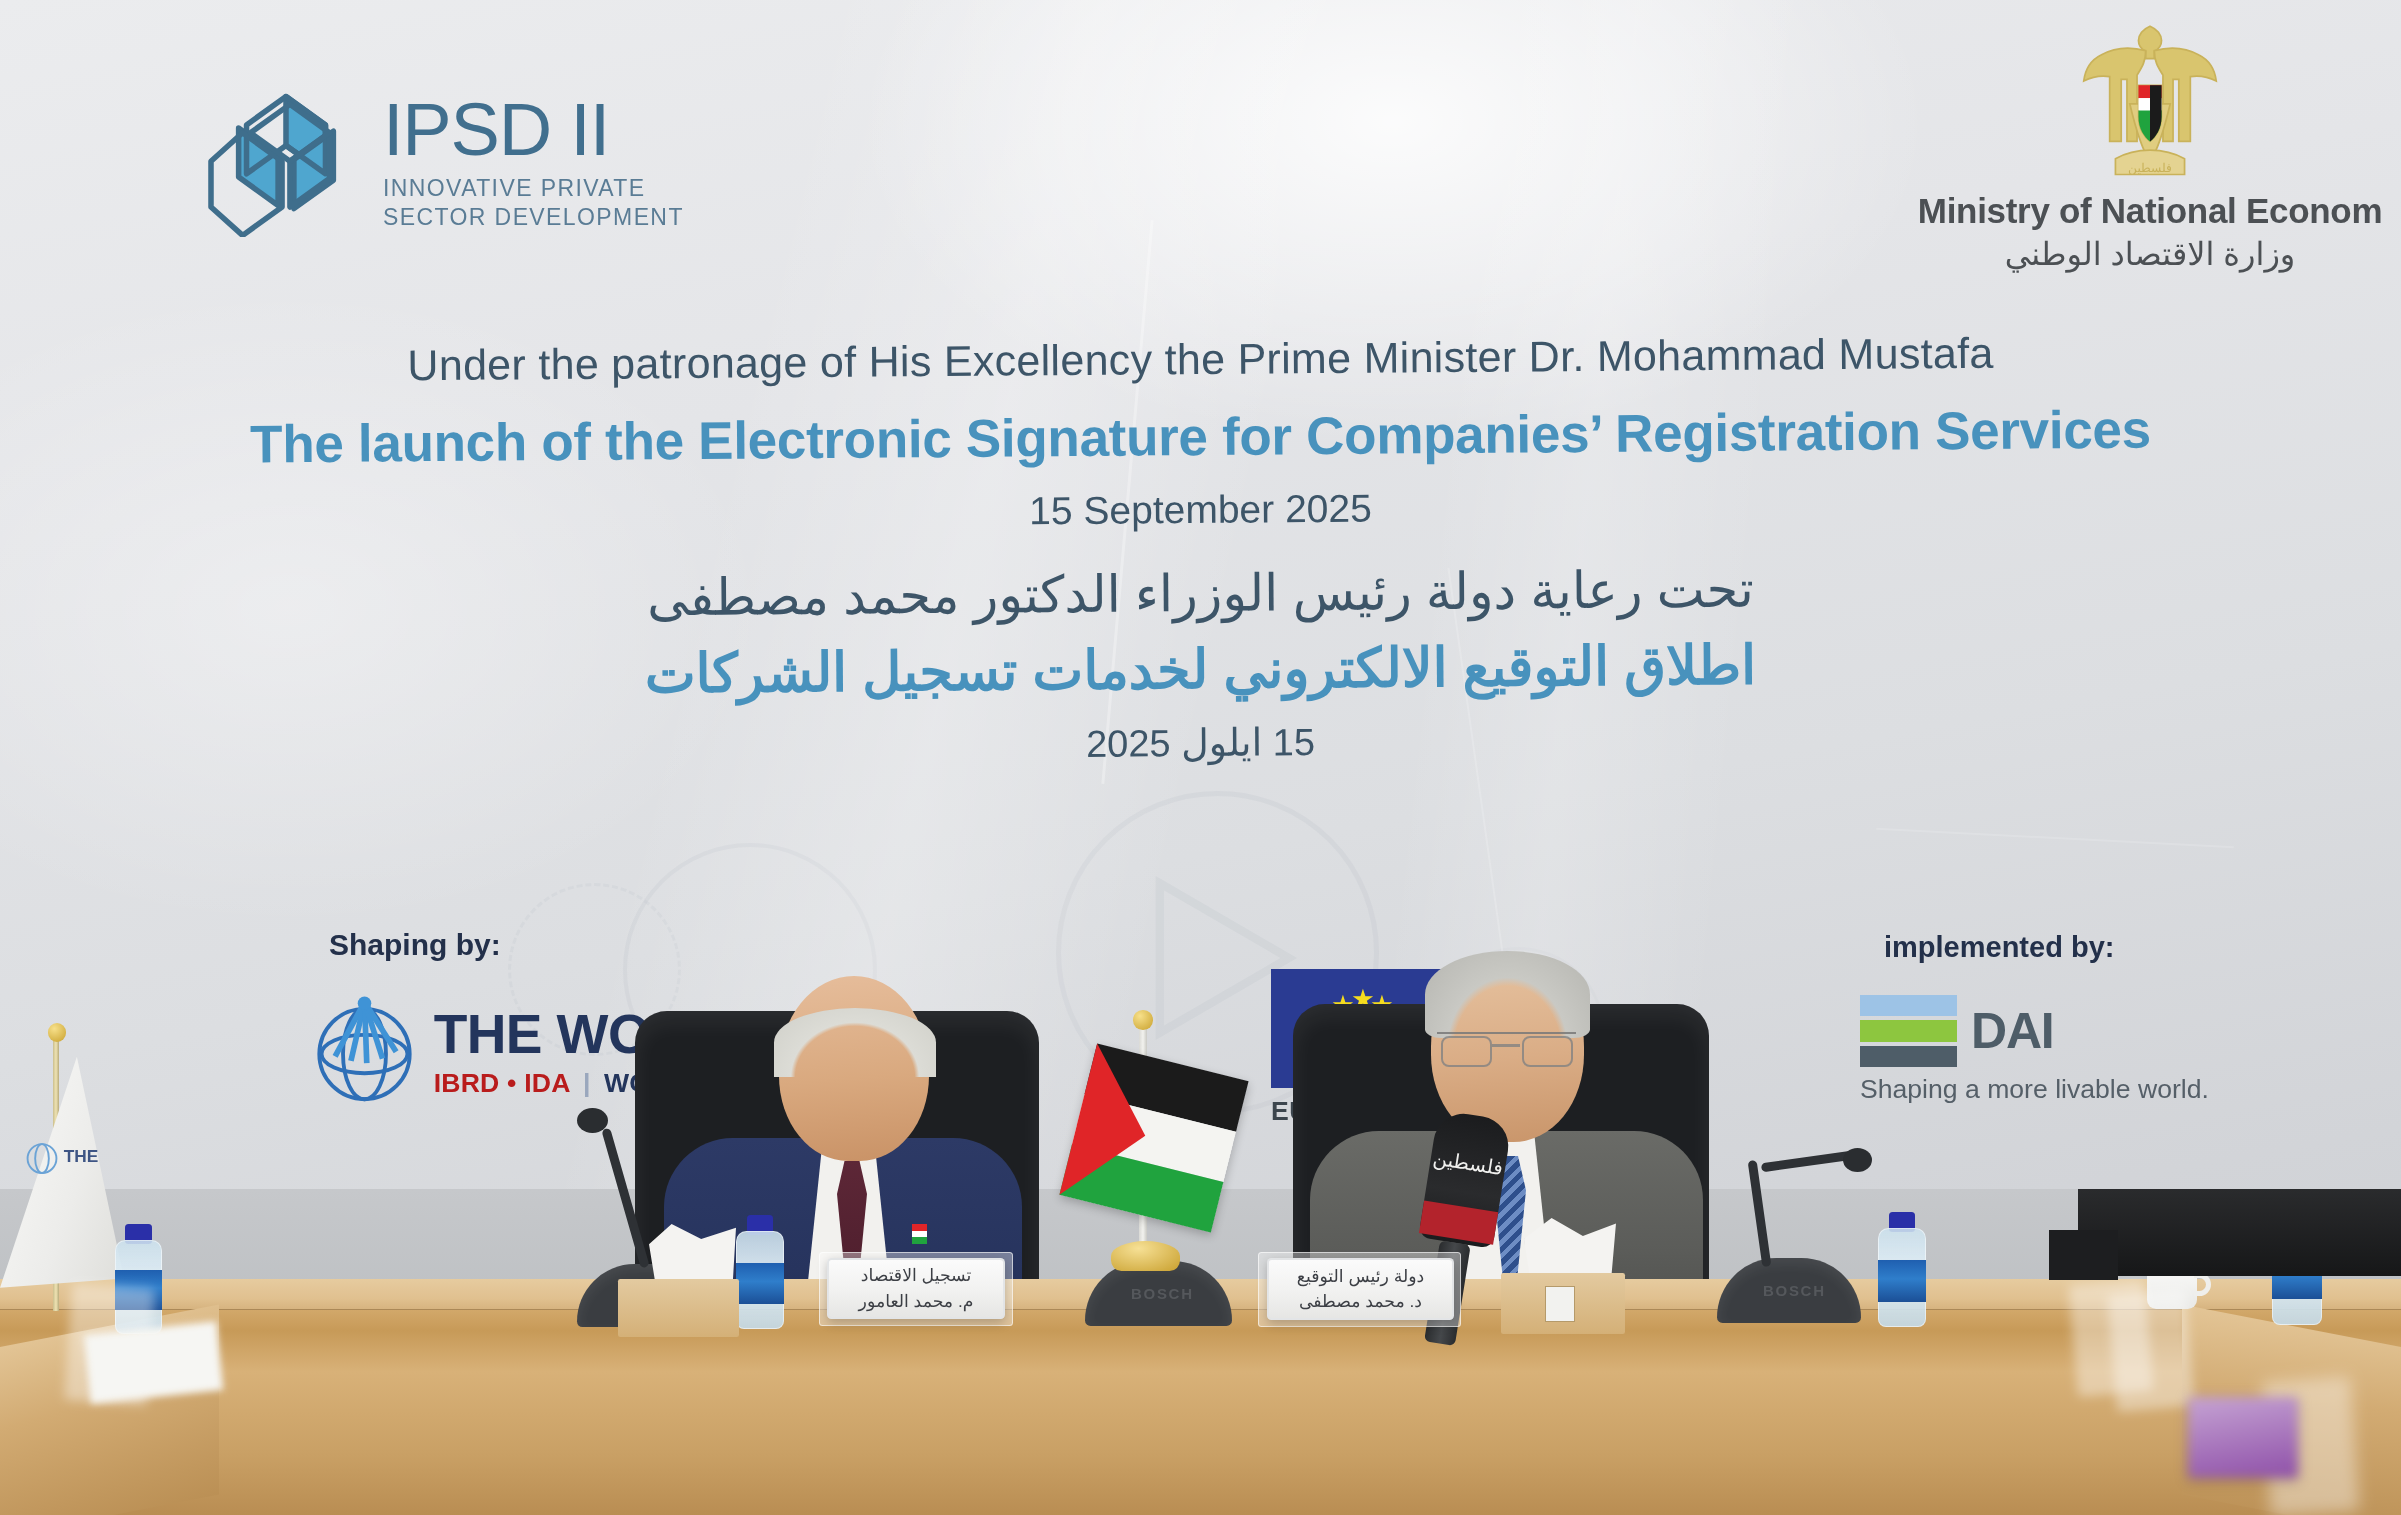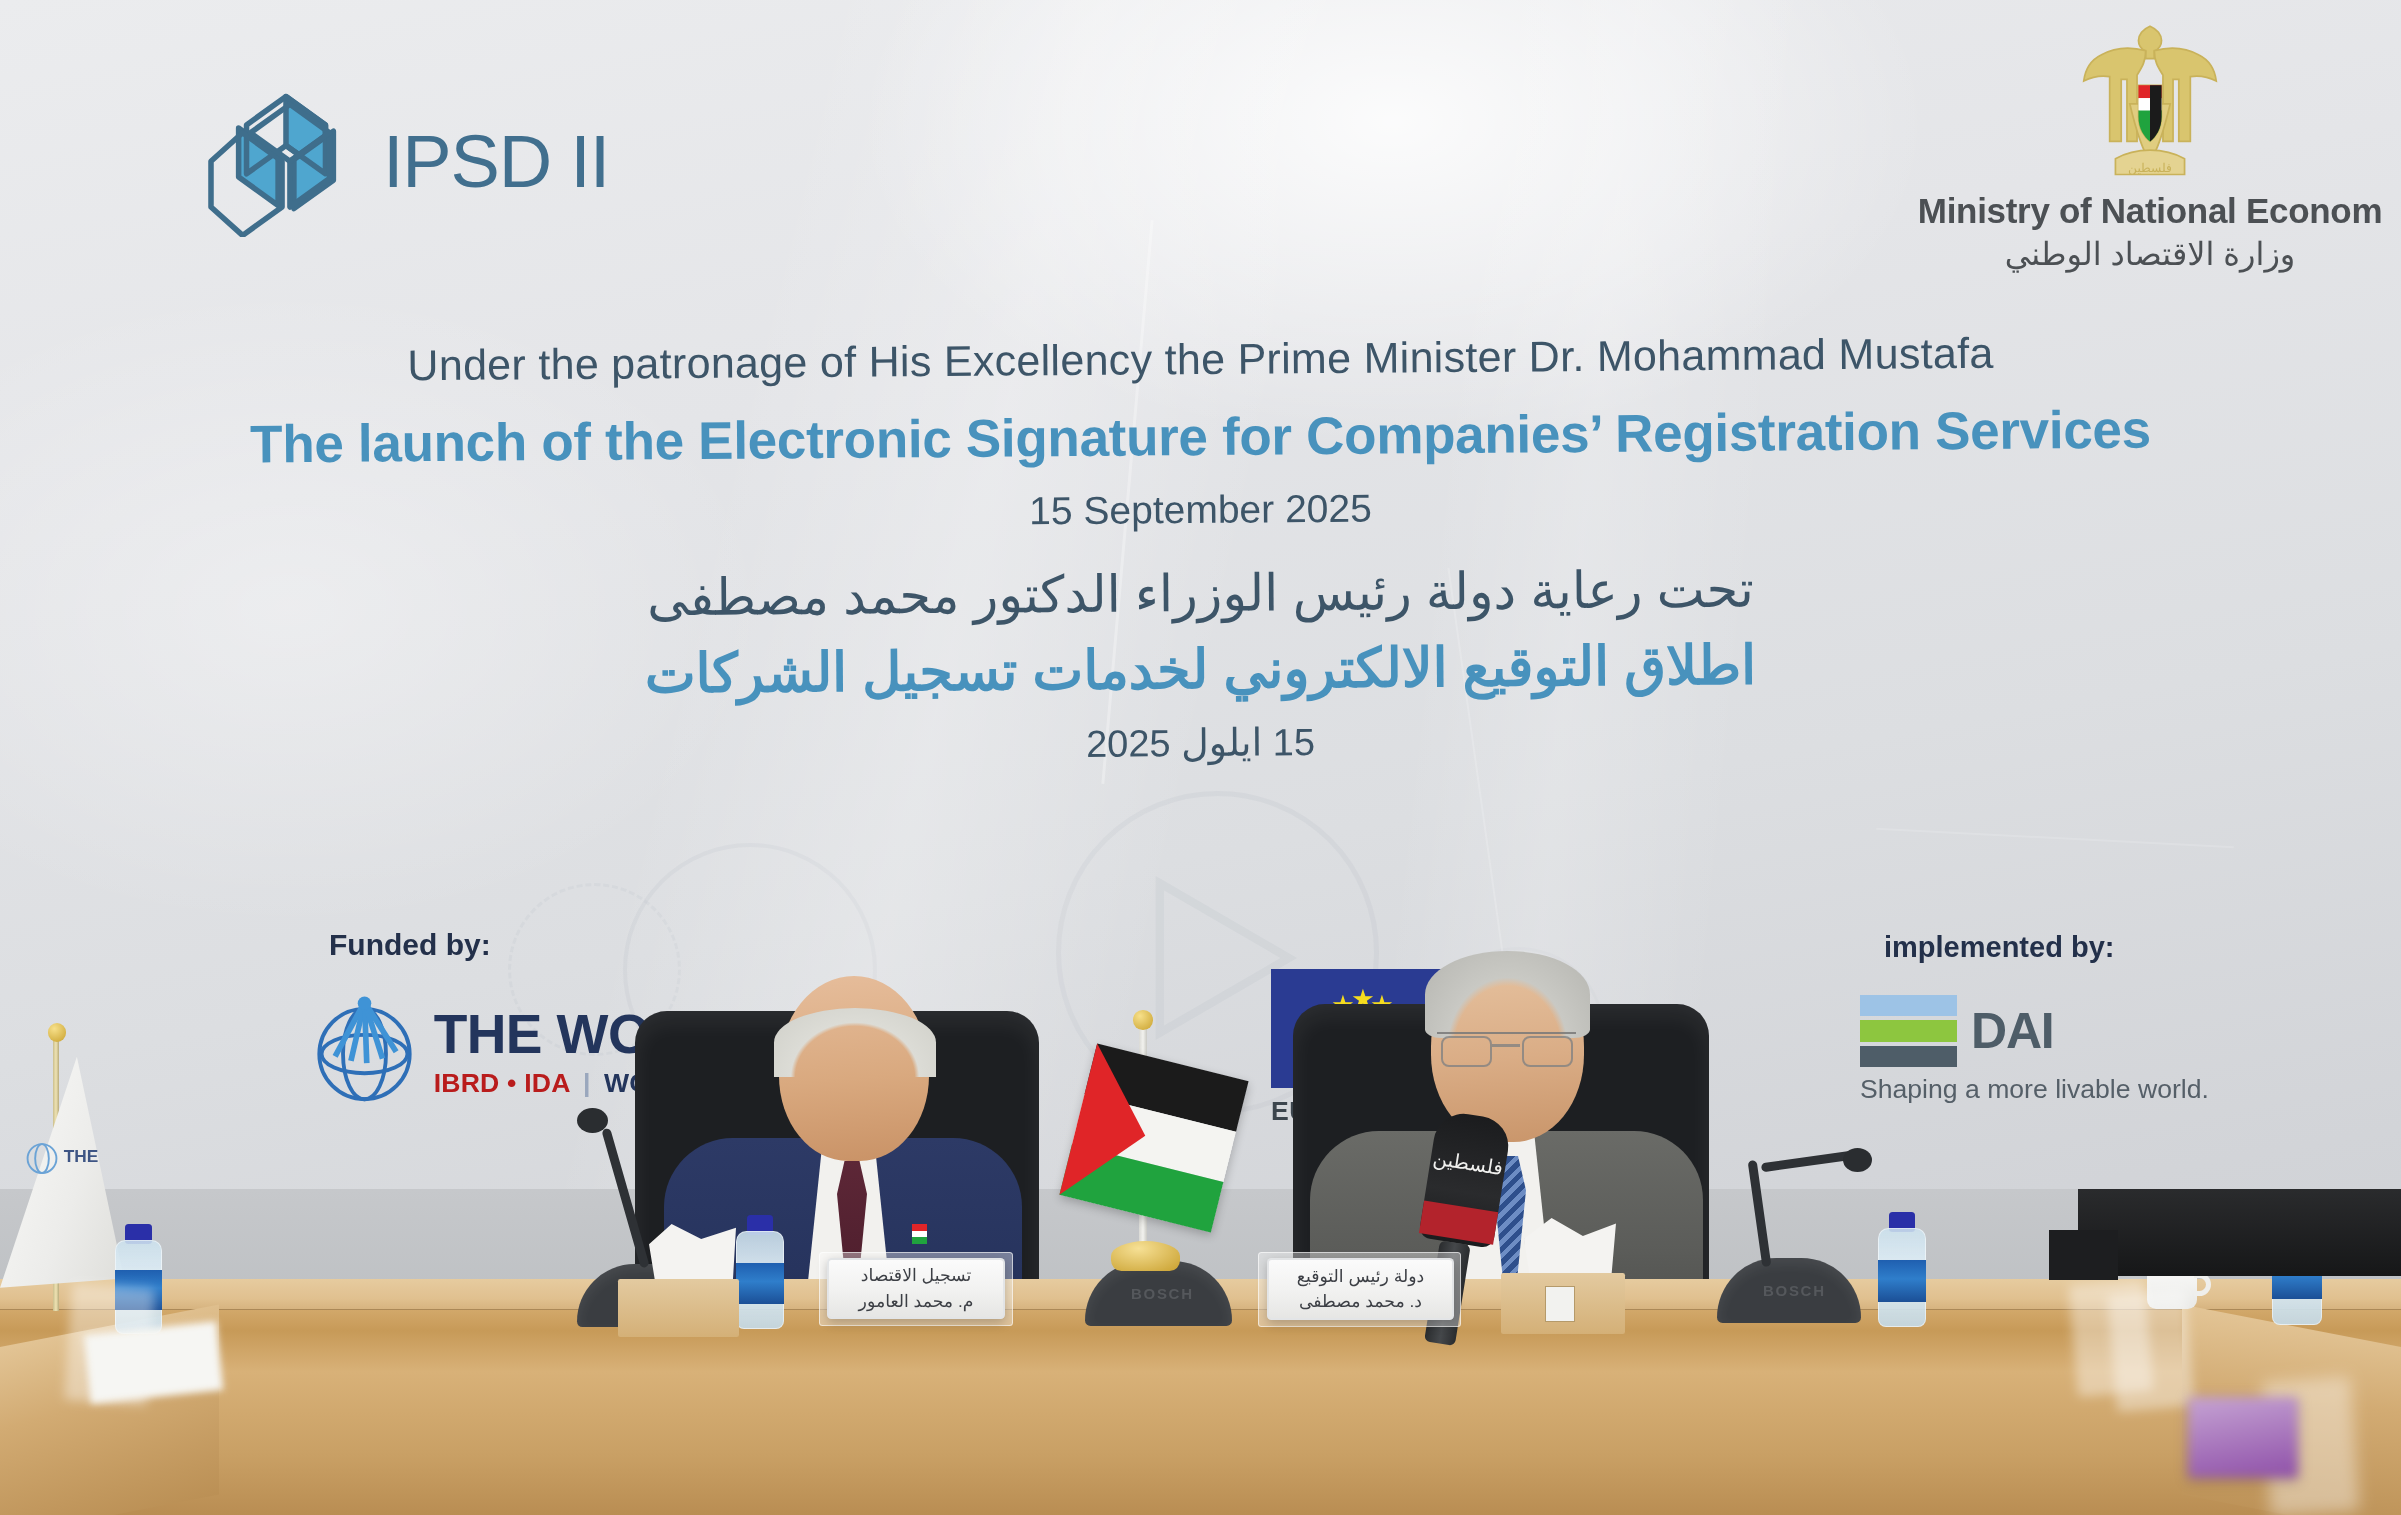--- a/index.html
+++ b/index.html
@@ -243,20 +243,24 @@
       <g fill="none" stroke="#3f6e8c" stroke-width="7" stroke-linejoin="round">
         <polygon points="100,12 150,48 150,110 100,74 50,110 50,48"></polygon>
         <polygon points="40,52 90,88 90,150 40,186 -2,150 -2,88" opacity="0"></polygon>
         <polygon points="45,58 95,94 95,152 45,188 5,152 5,94"></polygon>
         <polygon points="155,58 155,116 105,152 105,94"></polygon>
         <polygon points="155,58 105,94 55,58 105,22"></polygon>
       </g>
     </svg>
     <div class="ipsd-text">
       <div class="ipsd-title">IPSD II</div>
+      <div class="ipsd-sub">
+        <div>INNOVATIVE PRIVATE</div>
+        <div>SECTOR DEVELOPMENT</div>
+      </div>
     </div>
   </div>
 
   <div class="ministry">
     <svg class="ministry-emblem" viewBox="0 0 200 240">
       <g stroke="#c9b25a" stroke-width="2.4" fill="#d9c56e">
         <path d="M100 14 c-10 4 -16 12 -16 20 c0 6 4 12 10 15 l0 10 l12 0 l0-10 c6-3 10-9 10-15 c0-8-6-16-16-20 z"></path>
         <path d="M94 48 c-22 -6 -44 -4 -62 6 c-14 7 -22 20 -24 36 c12 -6 24 -8 36 -6 l0 90 l16 0 l0-86 l8 0 l0 86 l14 0 l0-92 c6 -10 12 -18 12 -34 z"></path>
         <path d="M106 48 c22 -6 44 -4 62 6 c14 7 22 20 24 36 c-12 -6 -24 -8 -36 -6 l0 90 l-16 0 l0-86 l-8 0 l0 86 l-14 0 l0-92 c-6 -10 -12 -18 -12 -34 z"></path>
         <path d="M72 122 c8 34 16 62 28 80 c12 -18 20 -46 28 -80 z" fill="#e0cd80"></path>
@@ -277,21 +281,21 @@
 
   <div class="banner-text">
     <div class="line-patronage">Under the patronage of His Excellency the Prime Minister Dr. Mohammad Mustafa</div>
     <div class="line-launch">The launch of the Electronic Signature for Companies’ Registration Services</div>
     <div class="line-date-en">15 September 2025</div>
     <div class="line-ar-patronage">تحت رعاية دولة رئيس الوزراء الدكتور محمد مصطفى</div>
     <div class="line-ar-launch">اطلاق التوقيع الالكتروني لخدمات تسجيل الشركات</div>
     <div class="line-date-ar">15 ايلول 2025</div>
   </div>
 
-  <div class="funded-label">Funded by:</div>
+  <div class="funded-label">Shaping by:</div>
   <div class="impl-label">implemented by:</div>
 
   <div class="wb-logo">
     <svg class="wb-globe" viewBox="0 0 100 100">
       <g fill="none" stroke="#2e6fb7" stroke-width="3.4">
         <circle cx="50" cy="54" r="40"></circle>
         <ellipse cx="50" cy="54" rx="19" ry="40"></ellipse>
         <ellipse cx="50" cy="54" rx="38" ry="17"></ellipse>
       </g>
       <g fill="none" stroke="#3f93d6" stroke-width="5">

